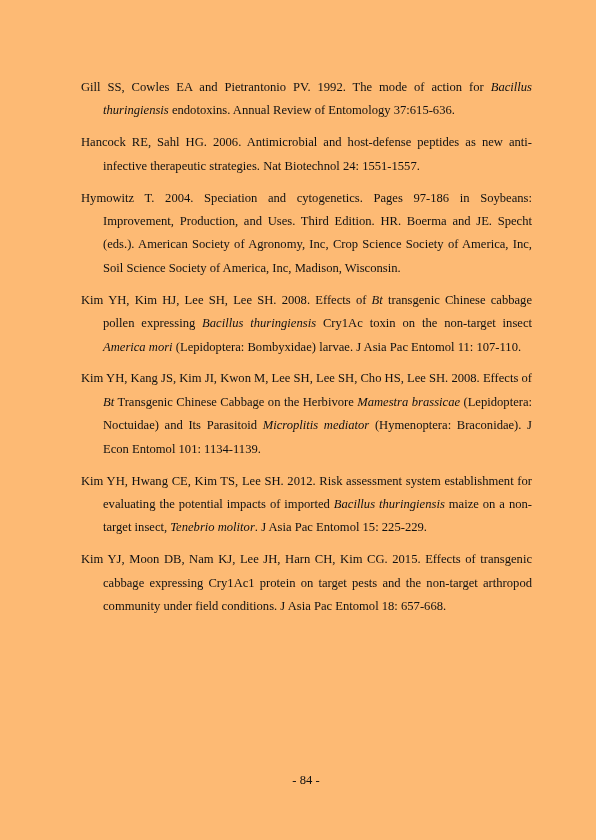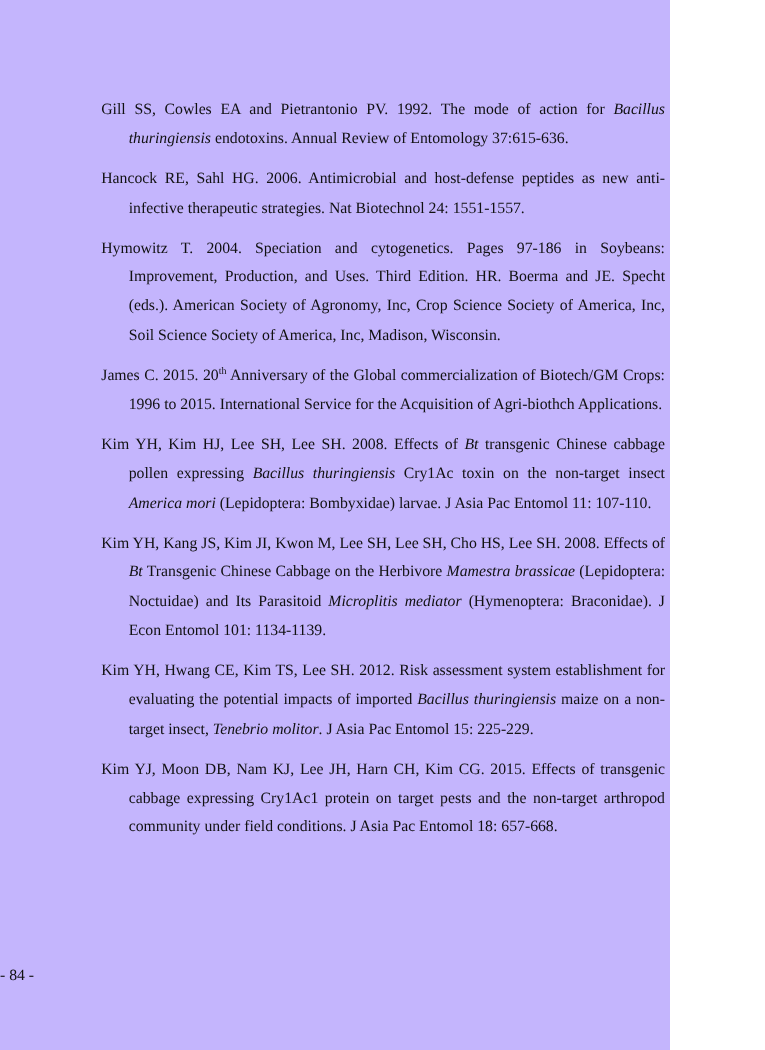--- a/index.html
+++ b/index.html
@@ -1,44 +1,43 @@
 <!DOCTYPE html>
 <html><head>
 <meta charset="utf-8">
 <style>
   html, body { margin: 0; padding: 0; background: #ffffff; }
   body { width: 612px; height: 840px; position: relative; overflow: hidden; }
   .page {
-    position: absolute; left: 0; top: 0; width: 536px; height: 840px; background: #c4b5fd;
+    position: absolute; left: 0; top: 0; width: 596px; height: 840px; background: #fdba74;
   }
   .refs {
     position: absolute; left: 81px; top: 76px; width: 451px;
     font-family: "Liberation Serif", "DejaVu Serif", serif;
     font-size: 12.6px; line-height: 23.4px; color: #111;
   }
   .ref {
     margin: 0 0 8.5px 0;
     padding-left: 22px; text-indent: -22px;
     text-align: justify;
   }
   .ref i { font-style: italic; }
   .ref sup { font-size: 8px; line-height: 0; vertical-align: super; }
   .page-num {
-    position: absolute; left: 0; width: 612px; top: 773px; text-align: left;
+    position: absolute; left: 0; width: 612px; top: 773px; text-align: center;
     font-family: "Liberation Serif", "DejaVu Serif", serif; font-size: 12.6px; color: #111;
   }
 </style>
 </head>
 <body>
 
 <div class="page">
   <div class="refs" id="refs">
       <p class="ref"><span>Gill SS, Cowles EA and Pietrantonio PV. 1992. The mode of action for </span><i>Bacillus thuringiensis</i><span> endotoxins. Annual Review of Entomology 37:615-636.</span></p>
       <p class="ref"><span>Hancock RE, Sahl HG. 2006. Antimicrobial and host-defense peptides as new anti-infective therapeutic strategies. Nat Biotechnol 24: 1551-1557.</span></p>
       <p class="ref"><span>Hymowitz T. 2004. Speciation and cytogenetics. Pages 97-186 in Soybeans: Improvement, Production, and Uses. Third Edition. HR. Boerma and JE. Specht (eds.). American Society of Agronomy, Inc, Crop Science Society of America, Inc, Soil Science Society of America, Inc, Madison, Wisconsin.</span></p>
-      <p class="ref"><span>James C. 2015. 20</span><sup>th</sup><span> Anniversary of the Global commercialization of Biotech/GM Crops: 1996 to 2015. International Service for the Acquisition of Agri-biothch Applications.</span></p>
       <p class="ref"><span>Kim YH, Kim HJ, Lee SH, Lee SH. 2008. Effects of </span><i>Bt</i><span> transgenic Chinese cabbage pollen expressing </span><i>Bacillus thuringiensis</i><span> Cry1Ac toxin on the non-target insect </span><i>America mori</i><span> (Lepidoptera: Bombyxidae) larvae. J Asia Pac Entomol 11: 107-110.</span></p>
       <p class="ref"><span>Kim YH, Kang JS, Kim JI, Kwon M, Lee SH, Lee SH, Cho HS, Lee SH. 2008. Effects of </span><i>Bt</i><span> Transgenic Chinese Cabbage on the Herbivore </span><i>Mamestra brassicae</i><span> (Lepidoptera: Noctuidae) and Its Parasitoid </span><i>Microplitis mediator</i><span> (Hymenoptera: Braconidae). J Econ Entomol 101: 1134-1139.</span></p>
       <p class="ref"><span>Kim YH, Hwang CE, Kim TS, Lee SH. 2012. Risk assessment system establishment for evaluating the potential impacts of imported </span><i>Bacillus thuringiensis</i><span> maize on a non-target insect, </span><i>Tenebrio molitor</i><span>. J Asia Pac Entomol 15: 225-229.</span></p>
       <p class="ref"><span>Kim YJ, Moon DB, Nam KJ, Lee JH, Harn CH, Kim CG. 2015. Effects of transgenic cabbage expressing Cry1Ac1 protein on target pests and the non-target arthropod community under field conditions. J Asia Pac Entomol 18: 657-668.</span></p>
     </div>
   <div class="page-num">- 84 -</div>
 </div>
 
 </body></html>

